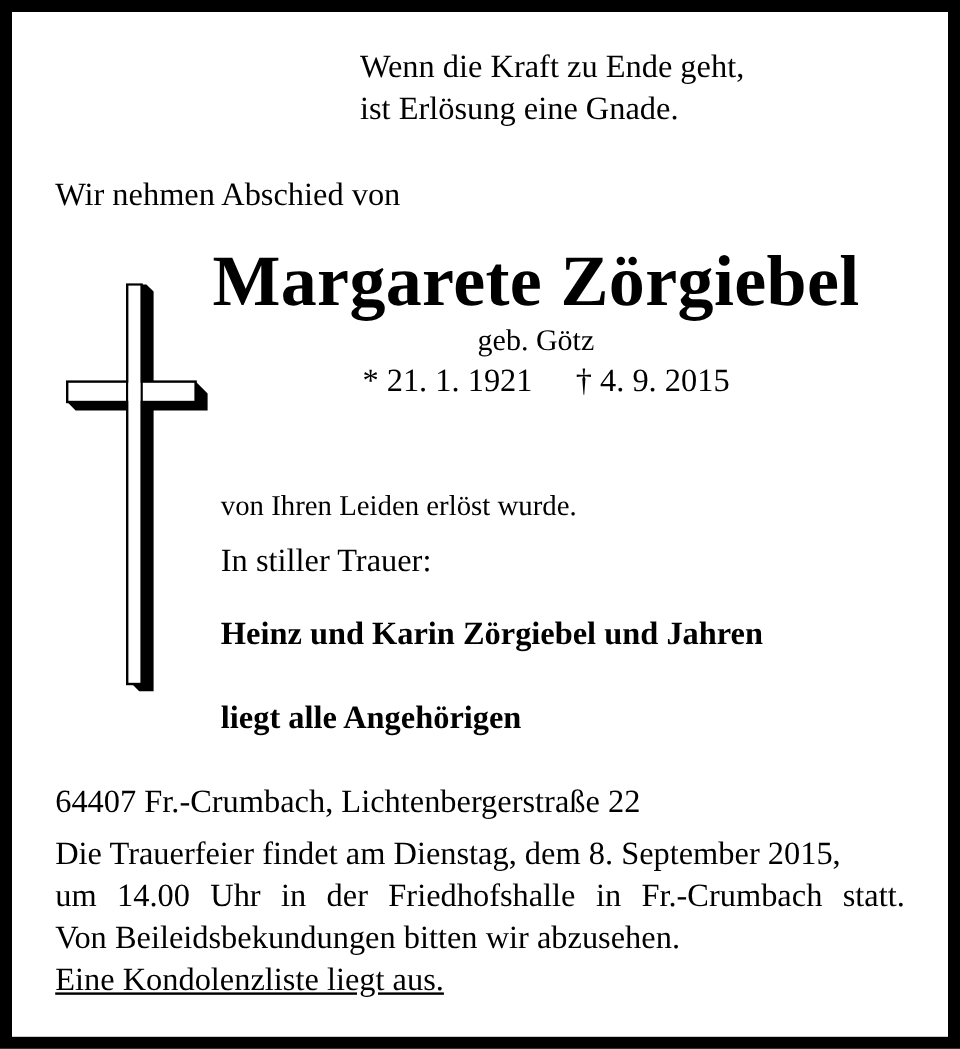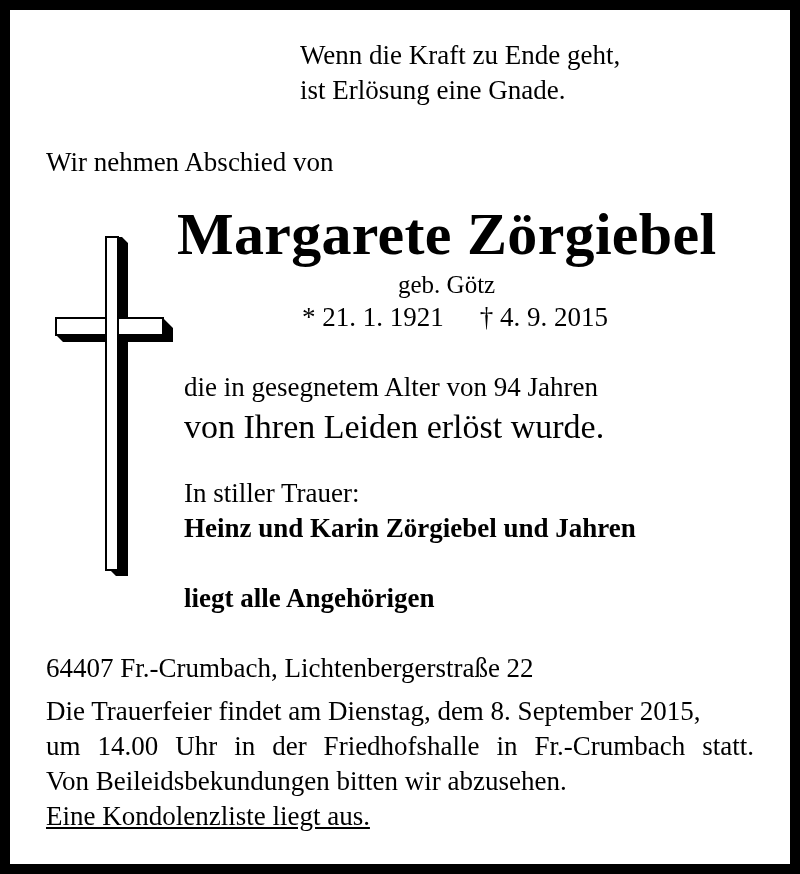--- a/index.html
+++ b/index.html
@@ -14,22 +14,22 @@
     .t { position: absolute; white-space: nowrap; line-height: 1; }
     .motto { left: 290px; font-size: 27px; }
     .motto1 { top: 32px; }
     .motto2 { top: 67px; }
     .intro { left: 36px; top: 139px; font-size: 27px; }
     .name { left: 167px; top: 194px; font-size: 60px; font-weight: bold; letter-spacing: 0.3px; }
     .maiden { left: 388px; top: 262px; font-size: 25px; }
     .dates { left: 292px; top: 294px; font-size: 27px; }
     .dates .sep { display: inline-block; width: 36px; }
     .body1 { left: 174px; top: 364px; font-size: 27px; }
-    .body2 { left: 174px; top: 400px; font-size: 34px; }
-    .mourn { left: 174px; top: 470px; font-size: 27px; }
+    .body2 { left: 174px; top: 400px; font-size: 24px; }
+    .mourn { left: 174px; top: 444px; font-size: 27px; }
     .fam { left: 174px; font-size: 27px; font-weight: bold; }
     .fam1 { top: 505px; }
     .fam2 { top: 540px; }
     .fam3 { top: 575px; }
     .addr { left: 36px; top: 645px; font-size: 27px; }
     .svc { left: 36px; font-size: 27px; }
     .svc1 { top: 688px; }
     .svc2 { top: 723px; width: 708px; text-align: justify; text-align-last: justify; }
     .svc3 { top: 758px; }
     .svc4 { top: 793px; text-decoration: underline; }
@@ -57,21 +57,20 @@
 
     <rect x="63" y="83" width="10" height="15" fill="#fff"></rect>
   </svg>
 
   <div class="t name">Margarete Zörgiebel</div>
   <div class="t maiden">geb. Götz</div>
   <div class="t dates">
     <span>* 21. 1. 1921</span><span class="sep"></span><span>† 4. 9. 2015</span>
   </div>
 
-  <div class="t body1">die in gesegnetem Alter von 94 Jahren</div>
   <div class="t body2">von Ihren Leiden erlöst wurde.</div>
 
   <div class="t mourn">In stiller Trauer:</div>
   <div class="t fam fam1">Heinz und Karin Zörgiebel und Jahren</div>
   <div class="t fam fam3">liegt alle Angehörigen</div>
 
   <div class="t addr">64407 Fr.-Crumbach, Lichtenbergerstraße 22</div>
 
   <div class="t svc svc1">Die Trauerfeier findet am Dienstag, dem 8. September 2015,</div>
   <div class="t svc svc2">um 14.00 Uhr in der Friedhofshalle in Fr.-Crumbach statt.</div>

